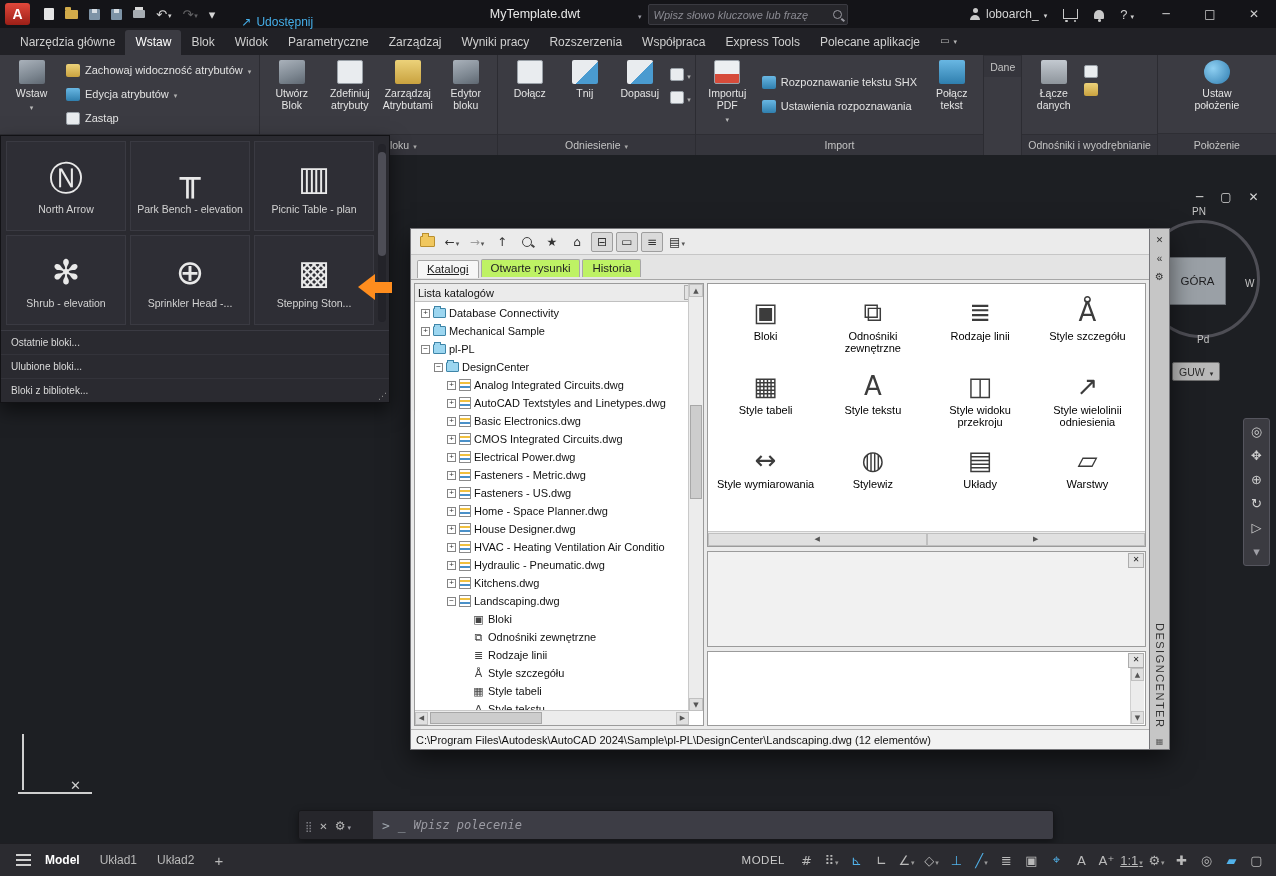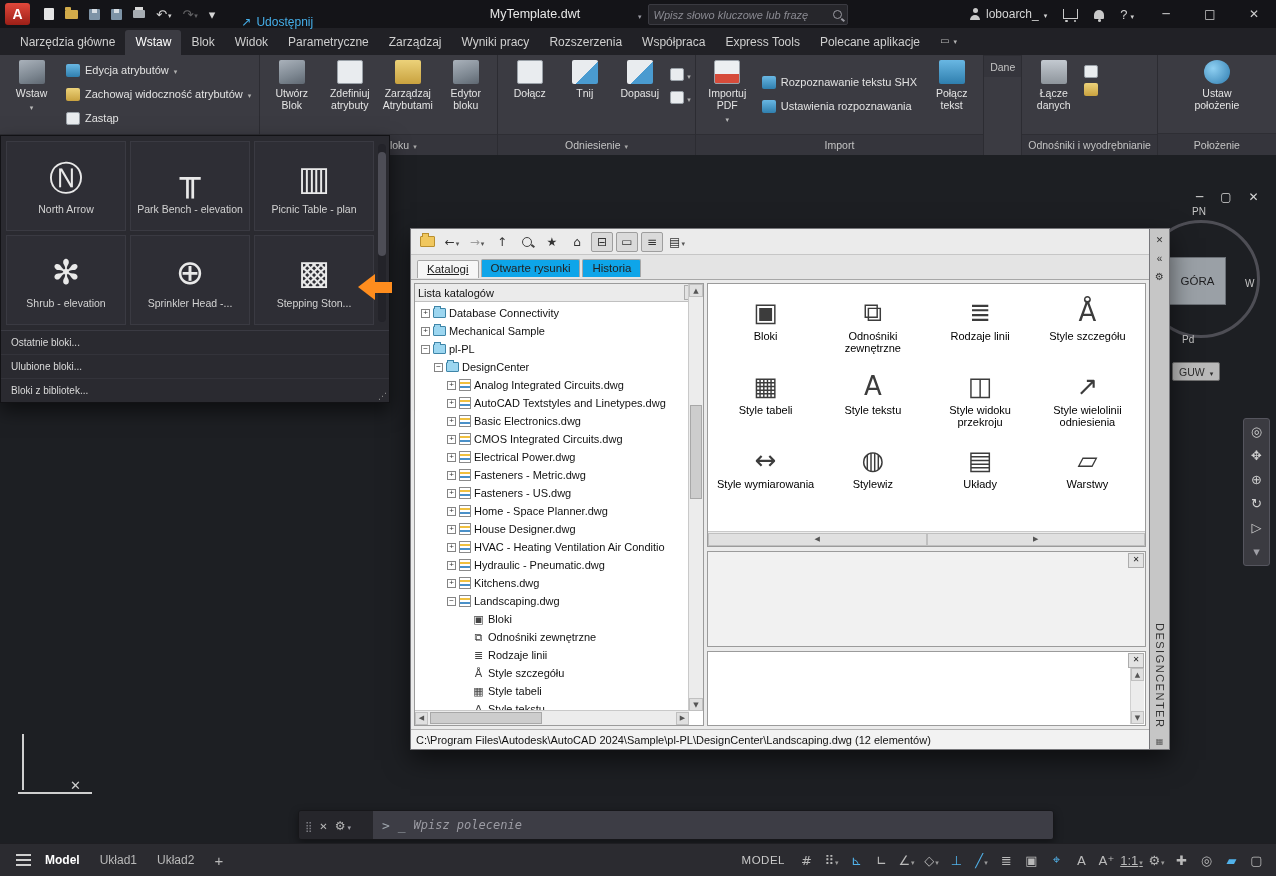--- a/index.html
+++ b/index.html
@@ -125,21 +125,21 @@
   .tbi{height:18px;min-width:18px;display:flex;align-items:center;justify-content:center;color:#333;
        font-size:12px;border:1px solid transparent;border-radius:2px;gap:1px;font-family:"DejaVu Sans",sans-serif;padding:0 1px;}
   .tbi.pressed{background:#dadada;border-color:#9e9e9e;}
   .tbi.disabled{color:#9d9d9d;}
   .tbi .dd-ic{color:#555;}
   .f-ic{width:13px;height:9px;background:#f0c75e;border:1px solid #b98f2f;border-radius:1px;position:relative;display:inline-block;}
   .f-ic::before{content:"";position:absolute;top:-4px;left:1px;width:5px;height:3px;background:#f0c75e;border:1px solid #b98f2f;border-bottom:none;}
   .m-ic{width:8px;height:8px;border:1.5px solid #444;border-radius:50%;position:relative;display:inline-block;}
   .m-ic::after{content:"";position:absolute;width:4px;height:1.5px;background:#444;right:-4px;bottom:-1px;transform:rotate(40deg);}
   .dc-tabs{height:22px;display:flex;align-items:center;padding:2px 6px 0;gap:2px;background:#e4e4e4;border-bottom:1px solid #a7a7a7;}
-  .dctab{padding:2px 9px 3px;font-size:11.5px;background:#0ea5e9;border:1px solid #a7a7a7;border-bottom:none;
+  .dctab{padding:2px 9px 3px;font-size:11.5px;background:#bef264;border:1px solid #a7a7a7;border-bottom:none;
          border-radius:2px 2px 0 0;color:#222;}
   .dctab.active{background:#f6f6f6;text-decoration:underline;position:relative;top:1px;}
   .dc-body{flex:1;display:flex;gap:3px;padding:3px;min-height:0;}
   .treepane{width:288px;border:1px solid #9b9b9b;background:#fff;display:flex;flex-direction:column;position:relative;flex:none;}
   .tp-head{height:17px;background:#ebebeb;border-bottom:1px solid #c0c0c0;display:flex;align-items:center;padding:0 3px;flex:none;}
   .xbtn{width:14px;height:13px;background:#e3e3e3;border:1px solid #adadad;font-size:8px;line-height:11px;
         text-align:center;color:#222;font-family:"DejaVu Sans",sans-serif;}
   .xbtn::before{content:"✕";}
   .tp-head .xbtn{margin-left:auto;}
   .tp-rows{flex:1;overflow:hidden;padding:2px 16px 2px 2px;}
@@ -320,27 +320,27 @@
   <section class="ribbon">
     <div class="panel">
       <div class="pbody">
         <div class="bigbtn">
           <span class="bicon ic-cube"></span>
           <span class="bl">Wstaw</span>
           <span class="dd-ic"></span>
         </div>
         <div class="attr-stack" id="attr-rows">
             <div class="srow">
+              <span class="sic ic-yellow"></span>
+              <span>Zachowaj widoczność atrybutów</span>
+              <span class="dd-ic"></span>
+            </div>
+            <div class="srow">
               <span class="sic ic-blue"></span>
               <span>Edycja atrybutów</span>
-              <span class="dd-ic"></span>
-            </div>
-            <div class="srow">
-              <span class="sic ic-yellow"></span>
-              <span>Zachowaj widoczność atrybutów</span>
               <span class="dd-ic"></span>
             </div>
             <div class="srow">
               <span class="sic ic-sheet"></span>
               <span>Zastąp</span>
             </div>
           </div>
       </div>
       <div class="plabel">
         <span>Blok</span>
@@ -482,21 +482,21 @@
       <span>─</span>
       <span>▢</span>
       <span>✕</span>
     </div>
 
   <div class="vcube">
     <div class="ring"></div>
     <span class="vlbl" style="left:64px;top:8px;">PN</span>
     <div class="face">GÓRA</div>
     <span class="vlbl" style="left:117px;top:80px;">W</span>
-    <span class="vlbl" style="left:54px;top:136px;">Pd</span>
+    <span class="vlbl" style="left:69px;top:136px;">Pd</span>
   </div>
   <div class="guw">
     <span>GUW</span>
     <span class="dd-ic"></span>
   </div>
 
   <div class="navbar" id="navbar">
       <span class="nvi">◎</span>
       <span class="nvi">✥</span>
       <span class="nvi">⊕</span>

